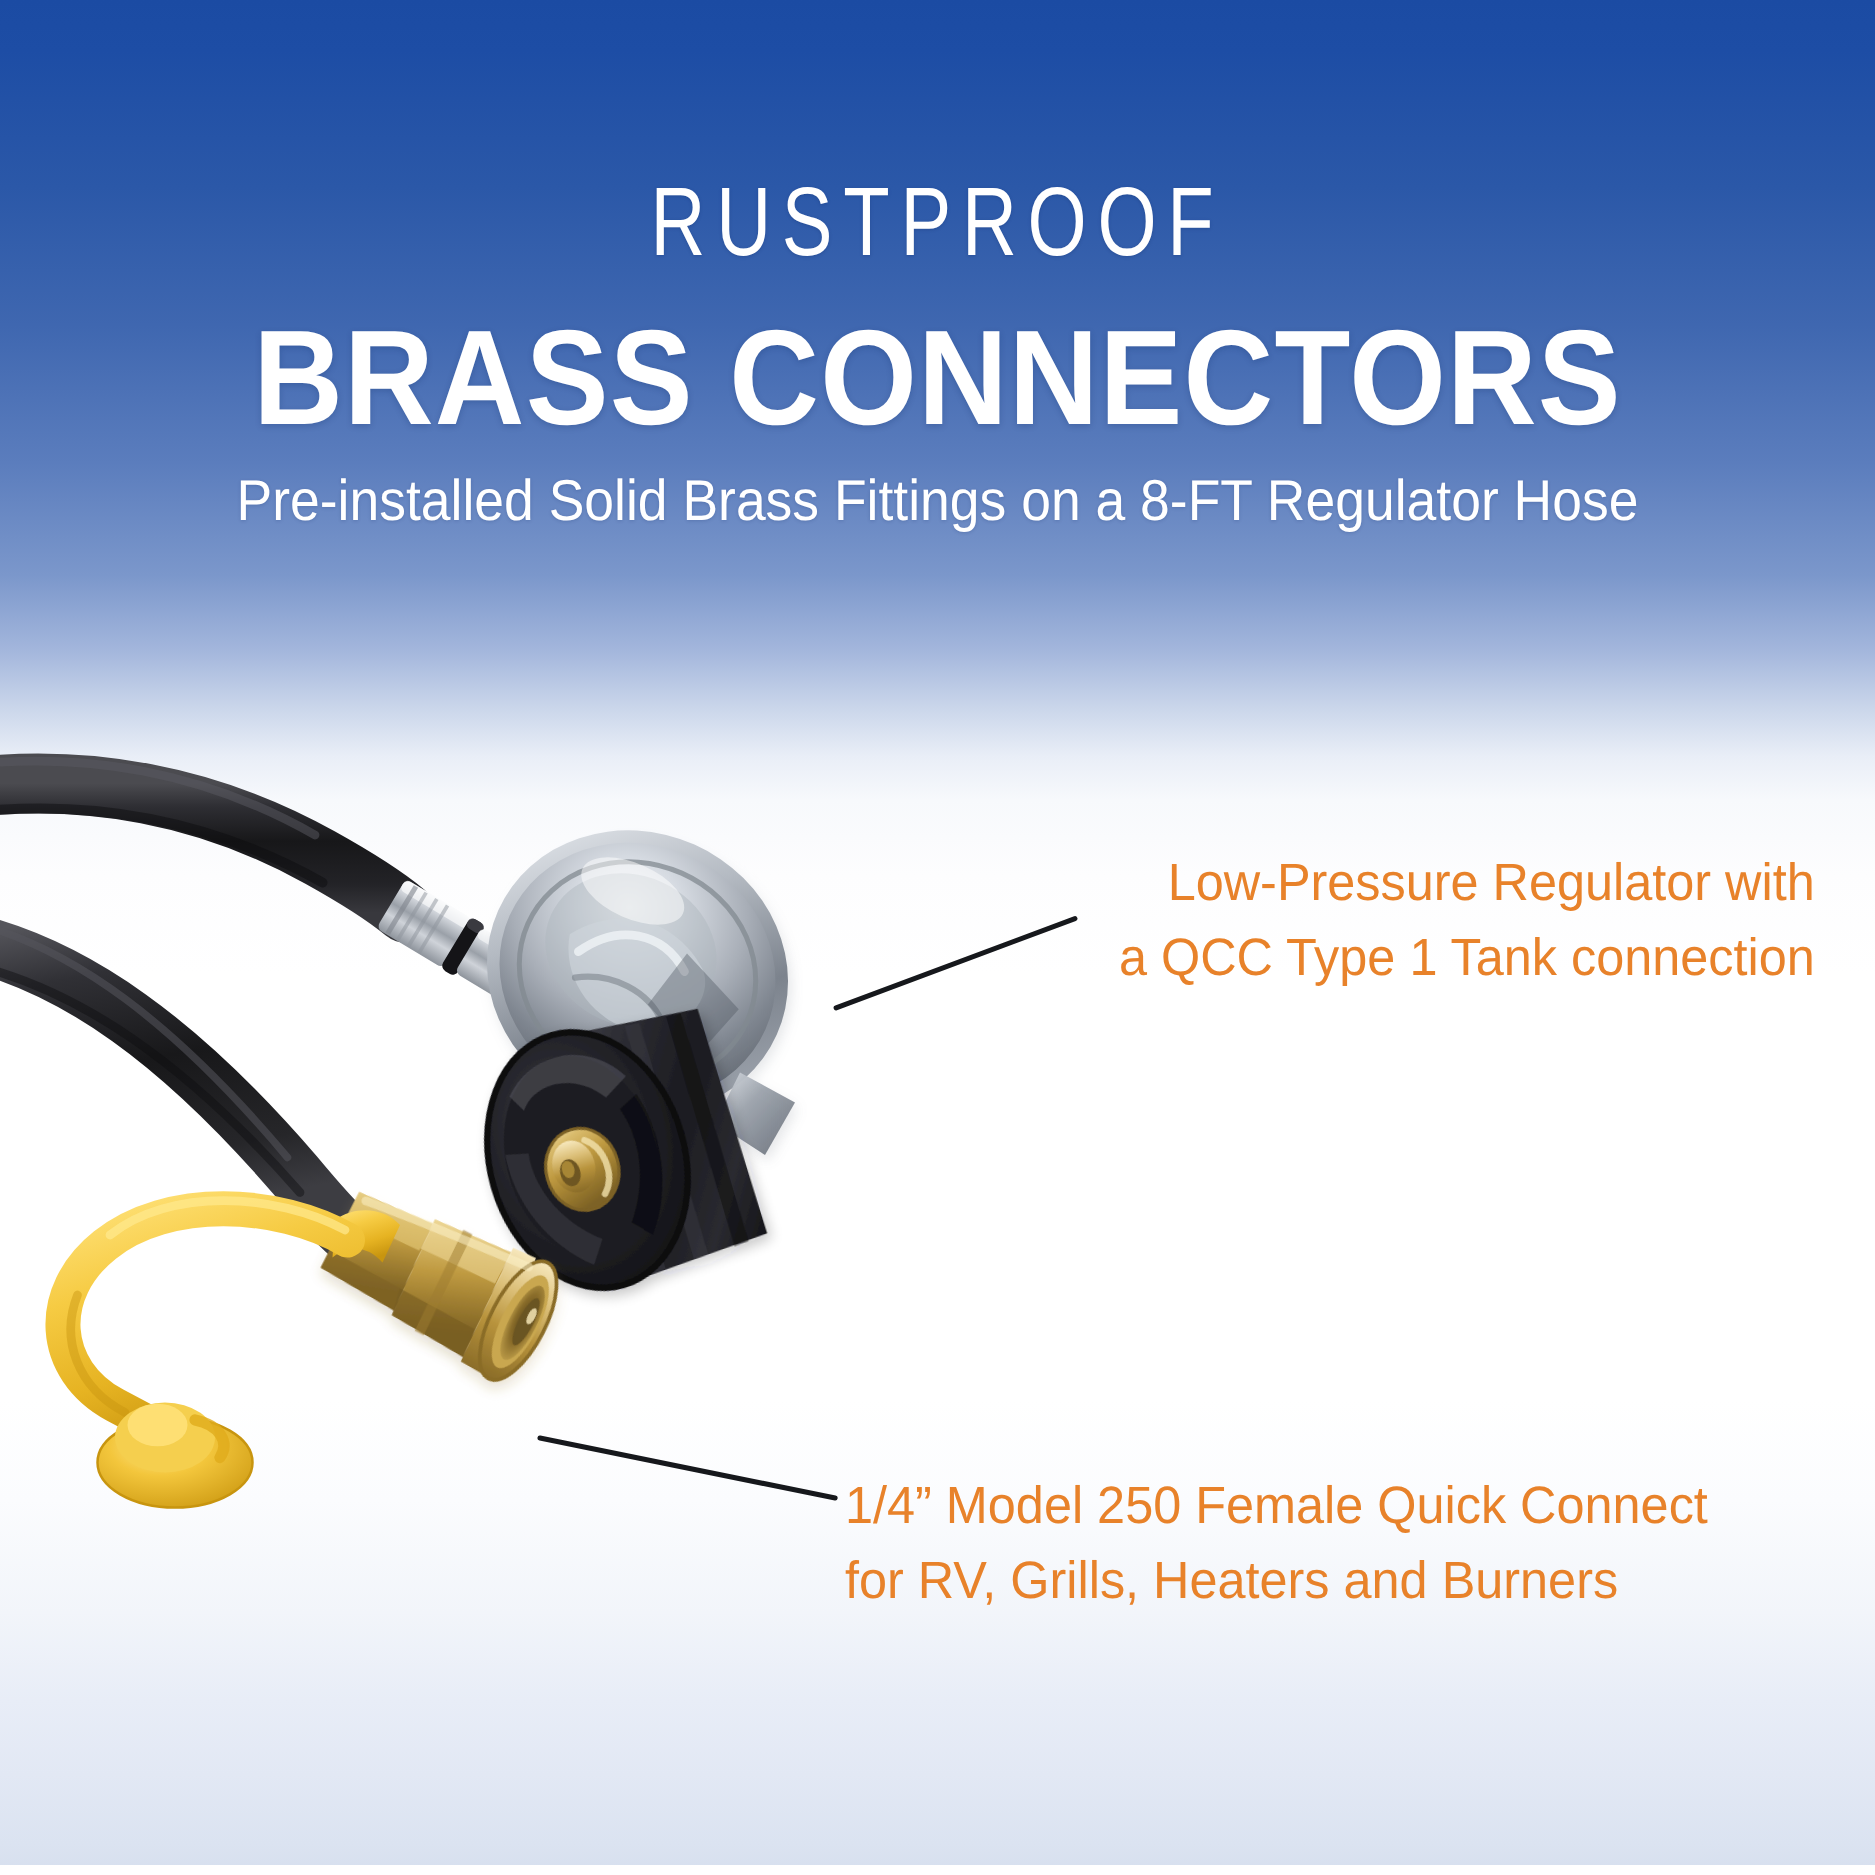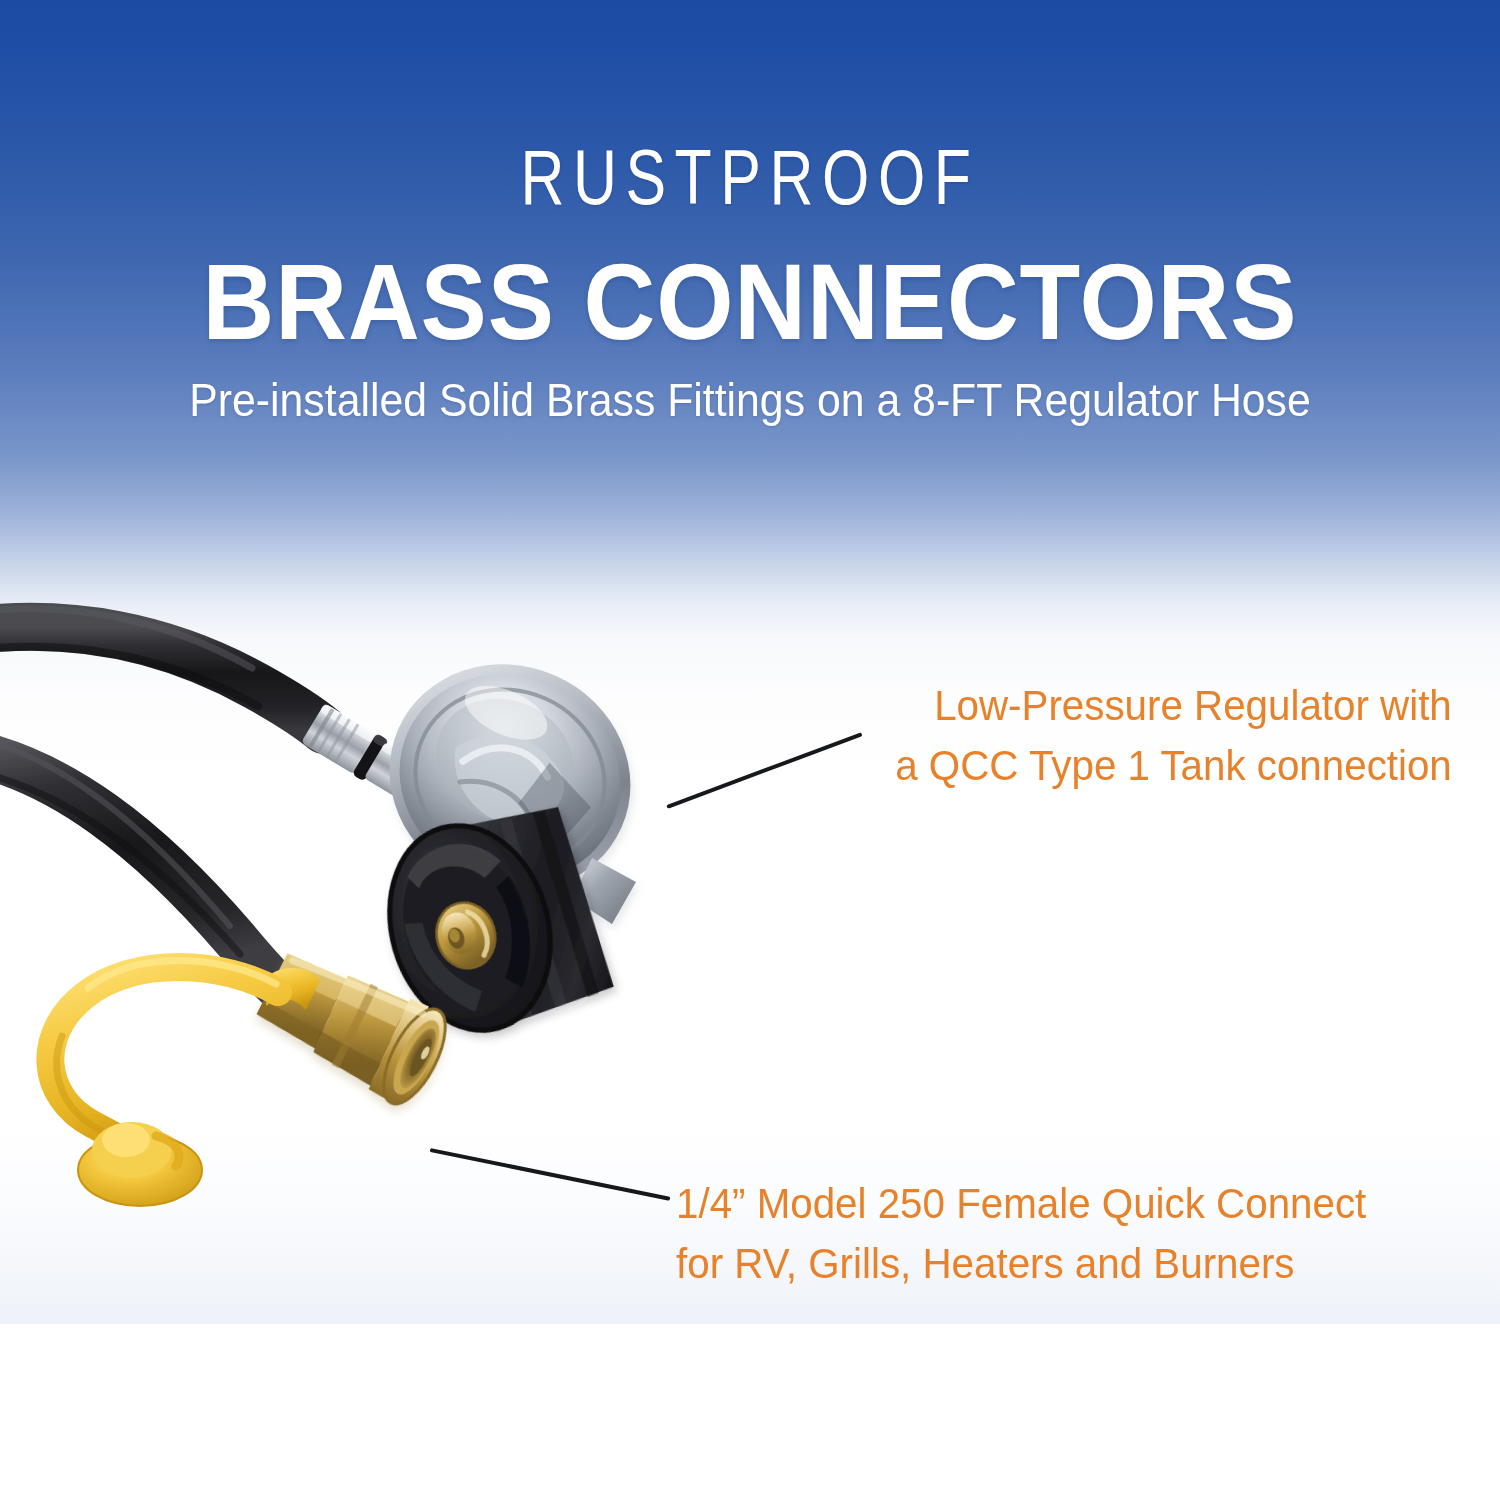--- a/index.html
+++ b/index.html
@@ -4,21 +4,21 @@
 <title>Rustproof Brass Connectors</title>
 <style>
   html, body {
     margin: 0;
     padding: 0;
     background: #ffffff;
   }
   #canvas {
     position: relative;
     width: 1500px;
-    height: 1324px;
+    height: 1492px;
     overflow: hidden;
     font-family: "Liberation Sans", sans-serif;
     background:
       linear-gradient(to bottom,
         #1b4ba3 0px,
         #1d4da5 40px,
         #2b58a8 150px,
         #3f67b0 260px,
         #5b7dbd 370px,
         #7b97cb 460px,

